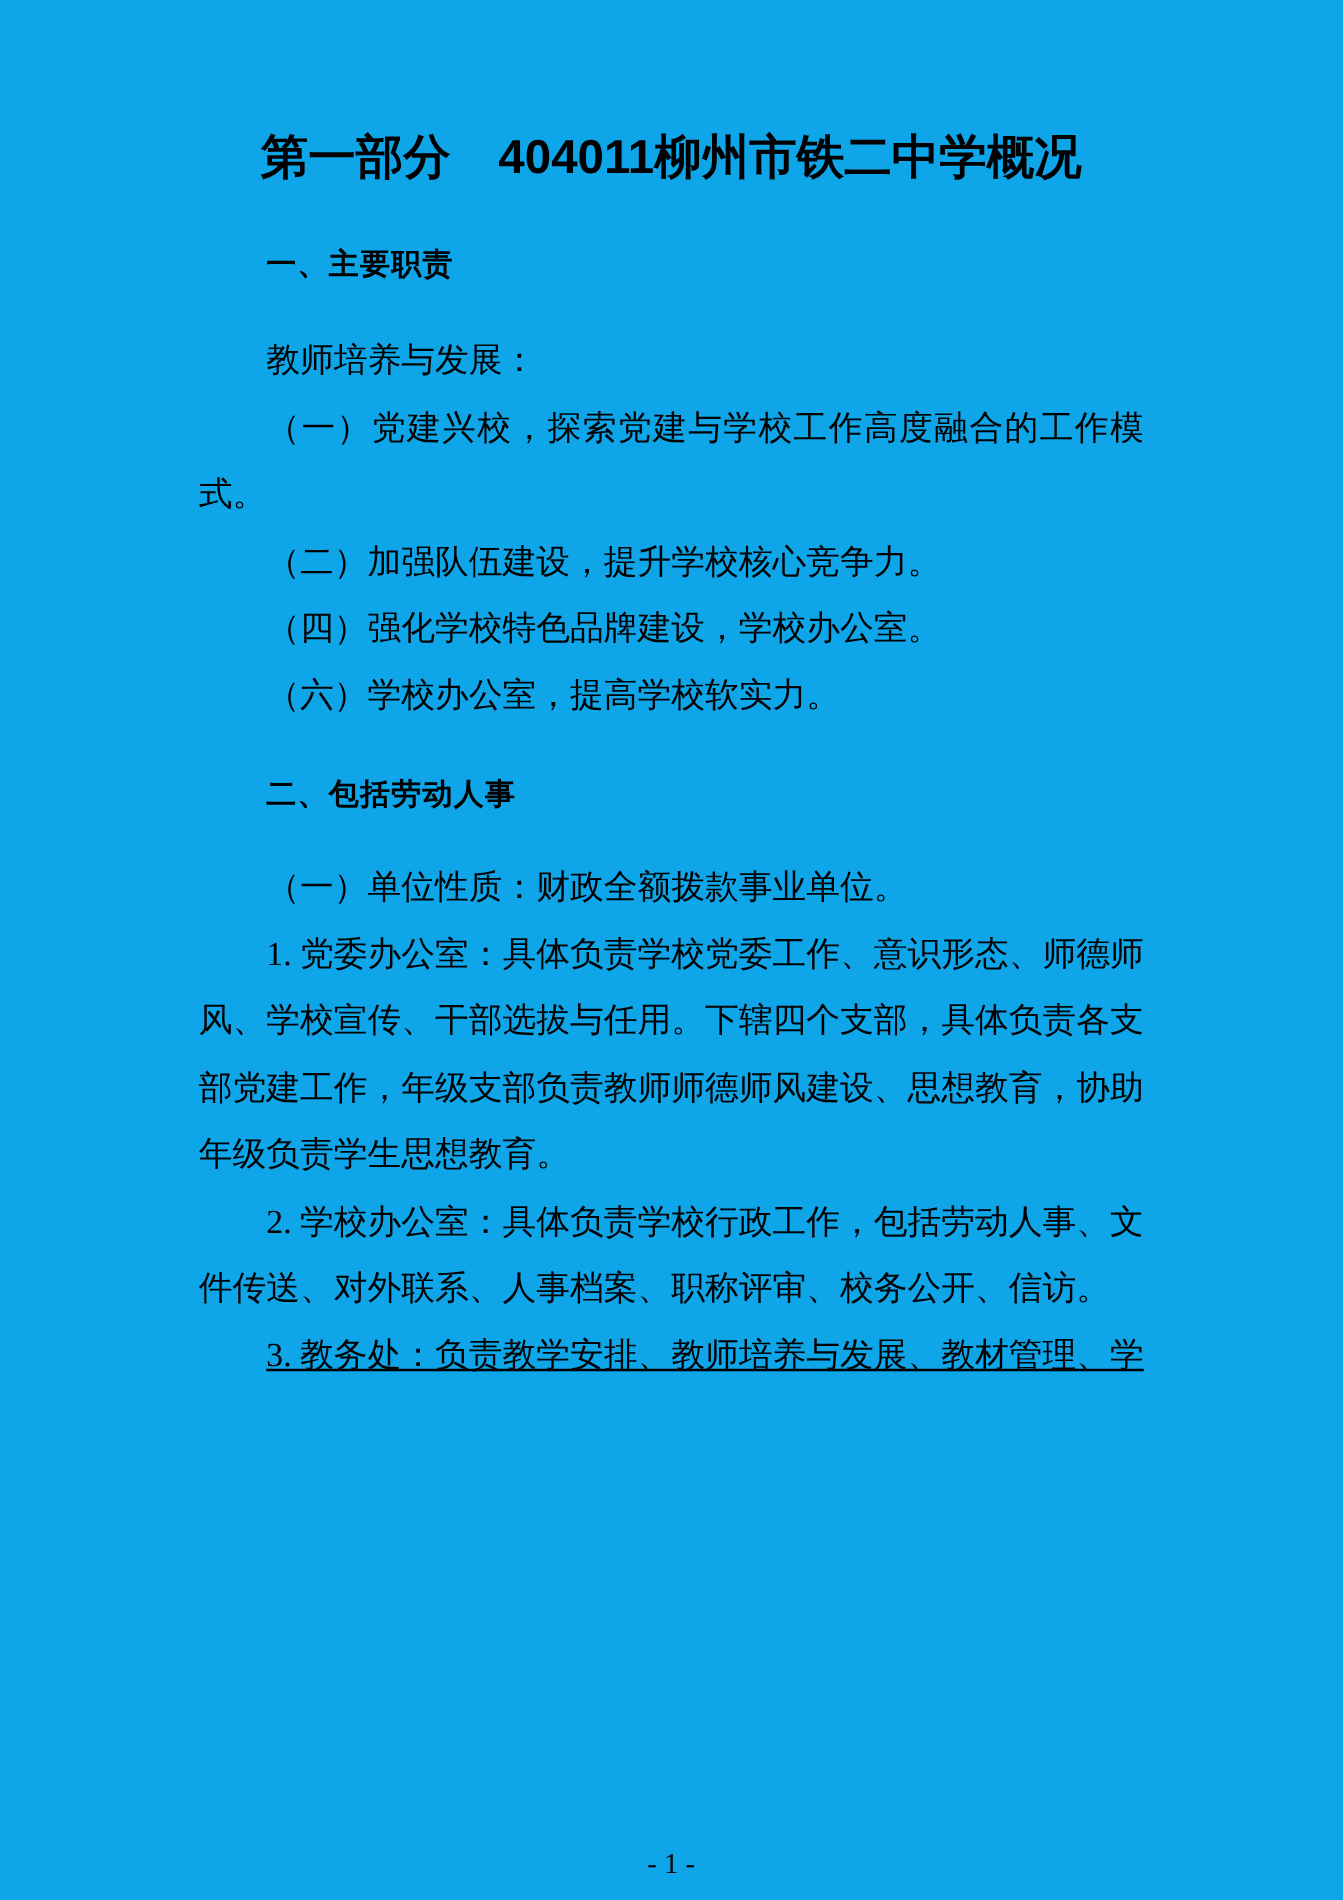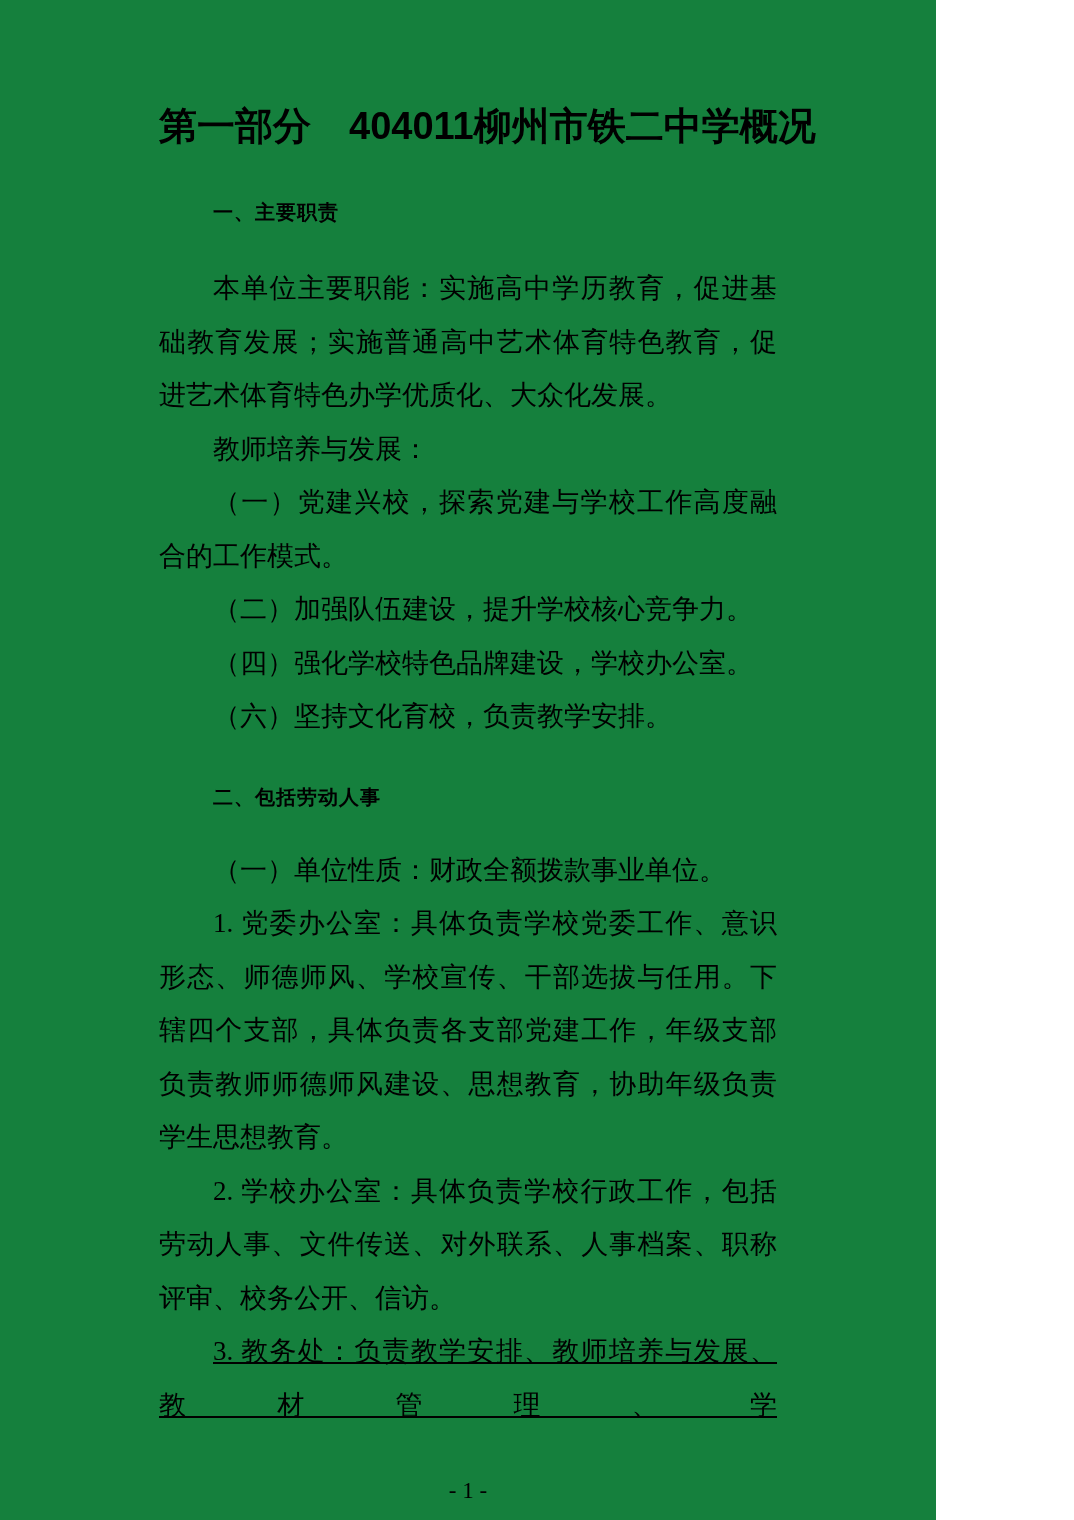--- a/index.html
+++ b/index.html
@@ -2,23 +2,23 @@
 <html><head>
 <meta charset="utf-8">
 <style>
   html, body {
     margin: 0;
     padding: 0;
     background: #ffffff;
   }
   .page {
     position: relative;
-    width: 936px;
+    width: 1074px;
     height: 1520px;
-    background: #15803d;
+    background: #0ea5e9;
     color: #000000;
     overflow: hidden;
   }
   .content {
     position: absolute;
     left: 159px;
     right: 159px;
     top: 0;
   }
   .doc-title {
@@ -28,21 +28,21 @@
     font-weight: 700;
     font-size: 38px;
     line-height: 42px;
     color: #000000;
     white-space: nowrap;
   }
   .section-heading {
     margin: 0 0 0 54px;
     font-family: "Liberation Sans", "DejaVu Sans", sans-serif;
     font-weight: 700;
-    font-size: 20px;
+    font-size: 24px;
     line-height: 34px;
     letter-spacing: 1px;
     color: #000000;
   }
   .heading-1 { margin-top: 48px; }
   .heading-2 { margin-top: 36px; }
   .section-body { margin-top: 33px; }
   .section-body-2 { margin-top: 30px; }
   .body-p {
     margin: 0;
@@ -75,26 +75,25 @@
 <body>
 
 <div class="page">
   <div class="content">
 
     <h1 class="doc-title">第一部分　404011柳州市铁二中学概况</h1>
 
     <h2 class="section-heading heading-1">一、主要职责</h2>
 
     <div class="section-body">
-      <p class="body-p">本单位主要职能：实施高中学历教育，促进基础教育发展；实施普通高中艺术体育特色教育，促进艺术体育特色办学优质化、大众化发展。</p>
       <p class="body-p">教师培养与发展：</p>
       <p class="body-p">（一）党建兴校，探索党建与学校工作高度融合的工作模式。</p>
       <p class="body-p">（二）加强队伍建设，提升学校核心竞争力。</p>
       <p class="body-p">（四）强化学校特色品牌建设，学校办公室。</p>
-      <p class="body-p">（六）坚持文化育校，负责教学安排。</p>
+      <p class="body-p">（六）学校办公室，提高学校软实力。</p>
     </div>
 
     <h2 class="section-heading heading-2">二、包括劳动人事</h2>
 
     <div class="section-body section-body-2">
       <p class="body-p">（一）单位性质：财政全额拨款事业单位。</p>
       <p class="body-p">1. 党委办公室：具体负责学校党委工作、意识形态、师德师风、学校宣传、干部选拔与任用。下辖四个支部，具体负责各支部党建工作，年级支部负责教师师德师风建设、思想教育，协助年级负责学生思想教育。</p>
       <p class="body-p">2. 学校办公室：具体负责学校行政工作，包括劳动人事、文件传送、对外联系、人事档案、职称评审、校务公开、信访。</p>
       <p class="body-p fill-line">3. 教务处：负责教学安排、教师培养与发展、教材管理、学</p>
     </div>

